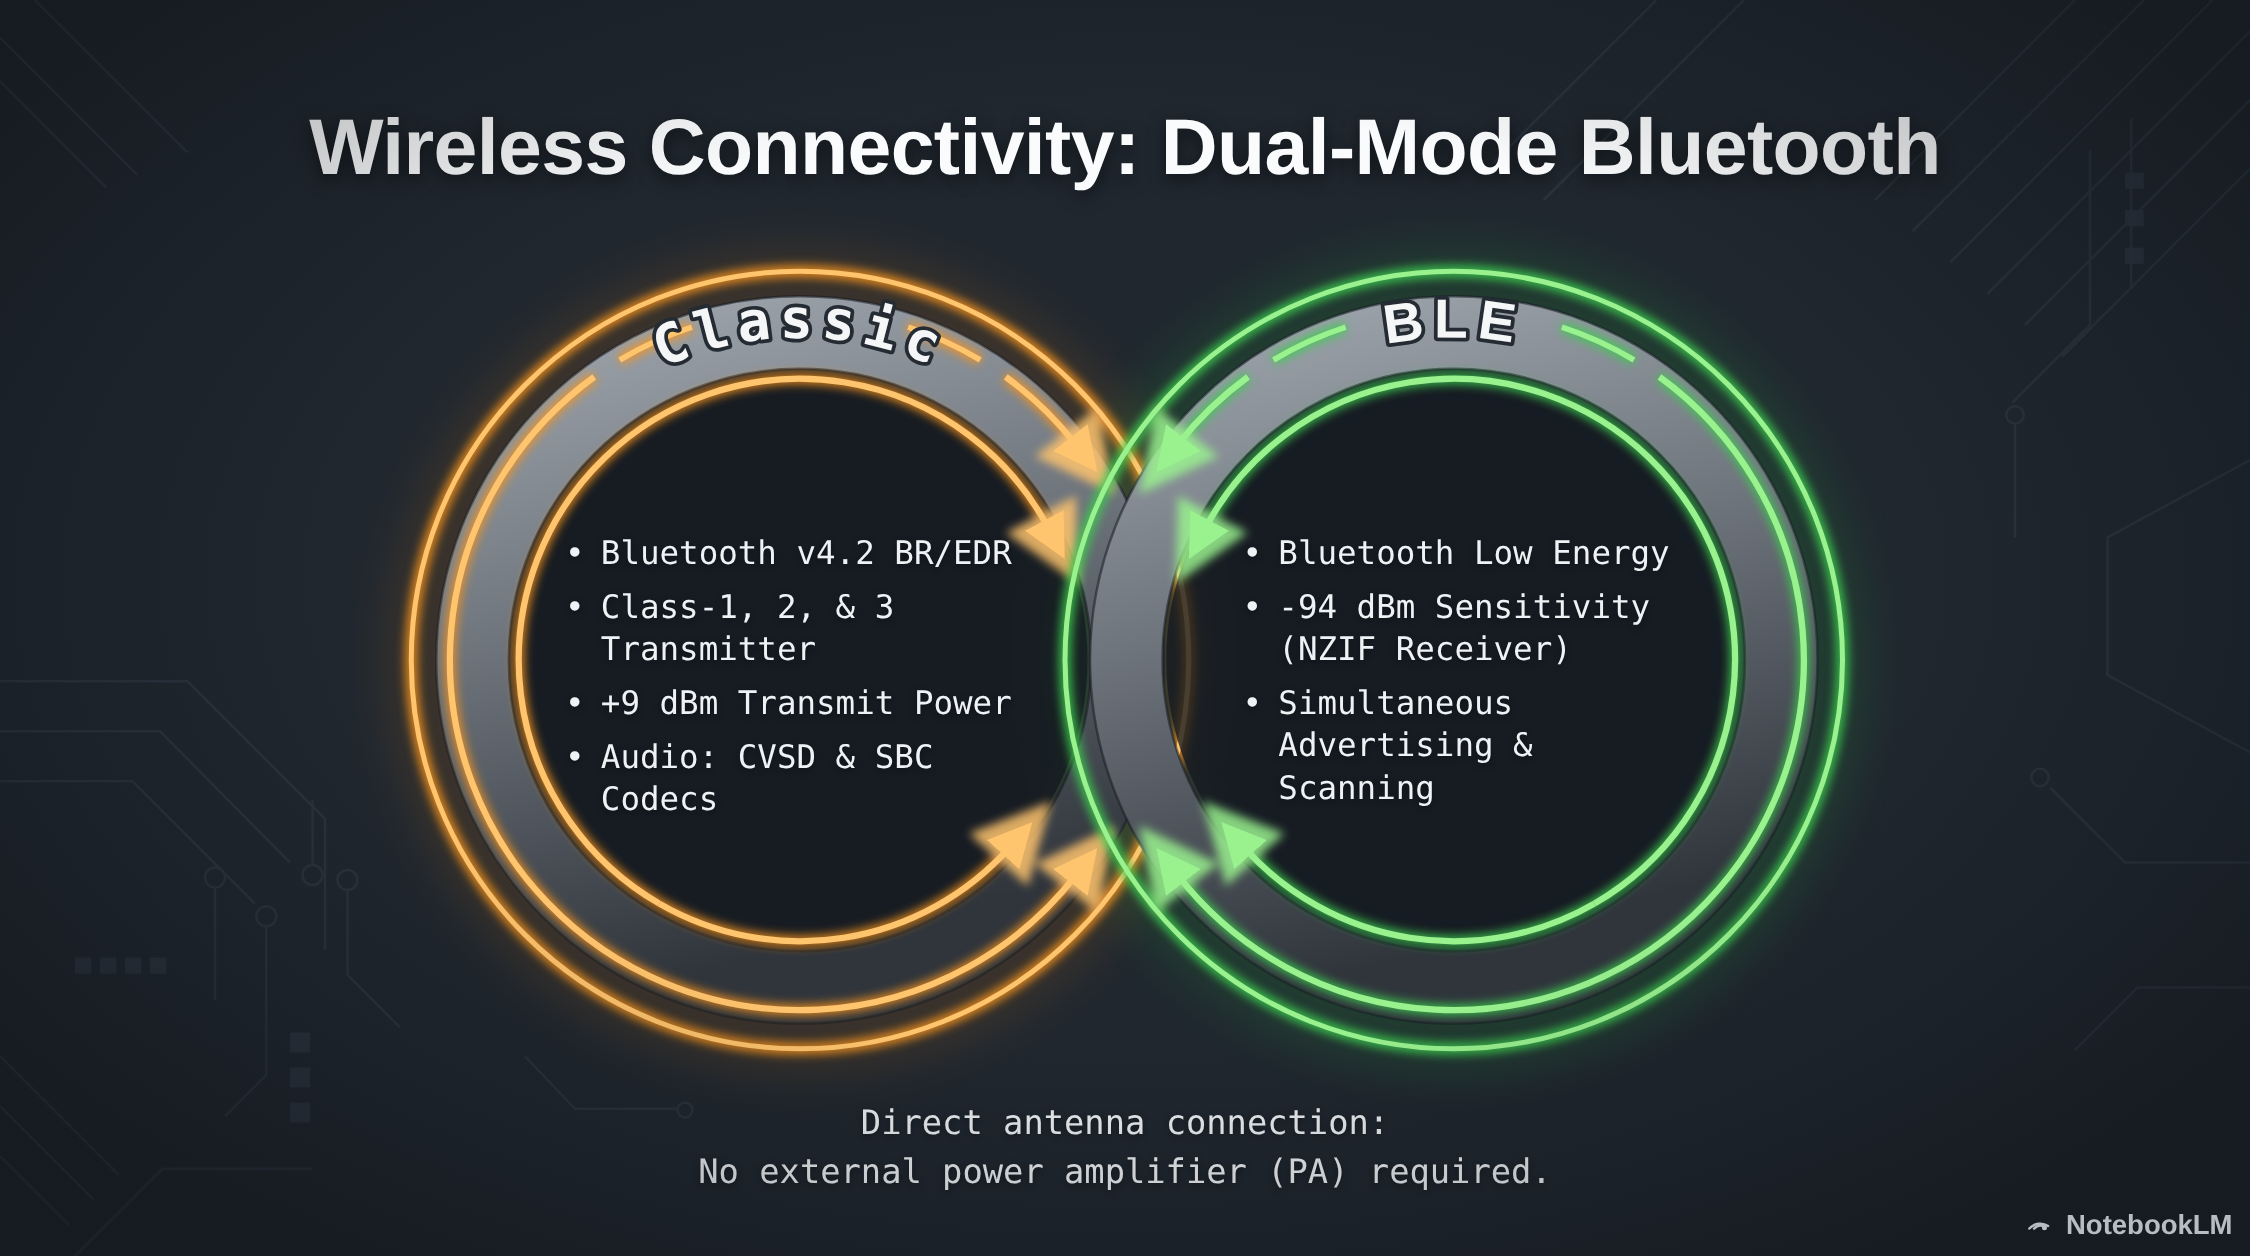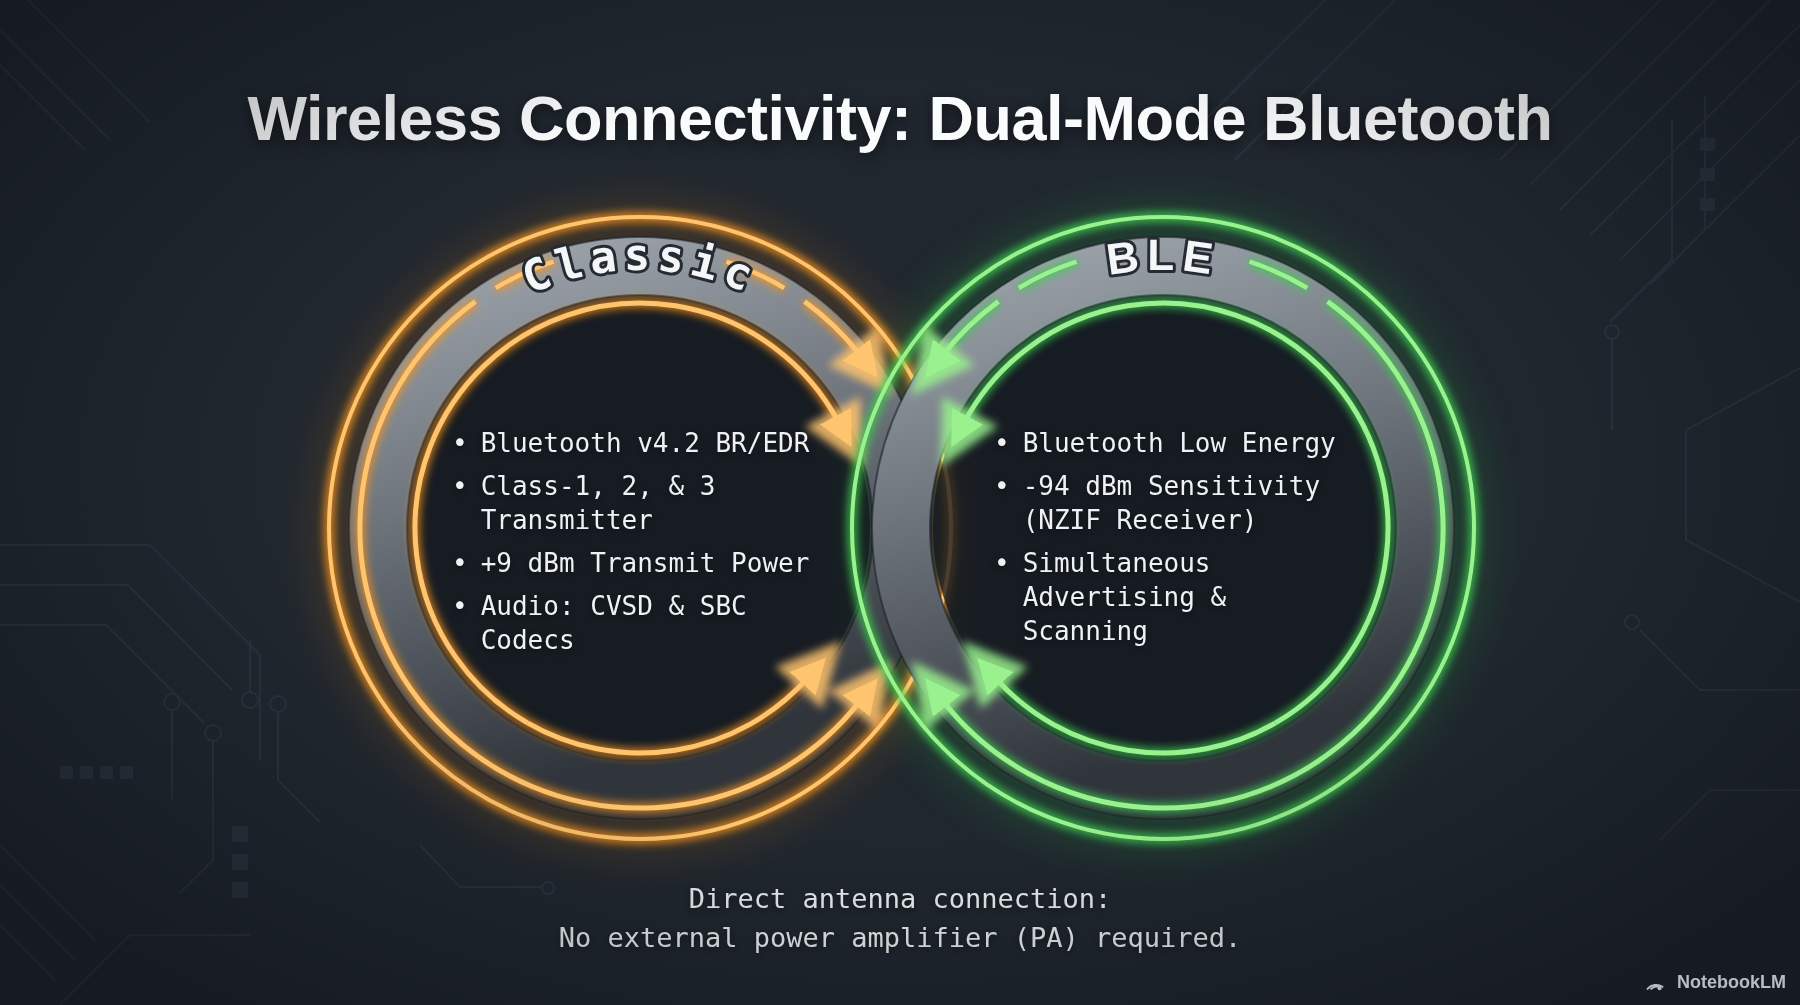--- a/index.html
+++ b/index.html
@@ -12,22 +12,22 @@
          letter-spacing:-0.5px;color:#FAFBFC;text-shadow:0 4px 14px rgba(0,0,0,.55);}
   .bullets{position:absolute;z-index:2;list-style:none;margin:0;padding:0;color:#EFF2F4;
            font-size:26px;line-height:34px;text-shadow:0 2px 6px rgba(0,0,0,.45);}
   .bullets li{display:flex;gap:13px;margin-bottom:9px;}
   .bullets .dot{flex:0 0 auto;}
   .bullets .txt{white-space:pre-line;}
   .bullets-classic{left:452px;top:426px;width:380px;}
   .bullets-ble{left:994px;top:426px;width:380px;}
   .footer{position:absolute;left:0;right:0;top:879px;z-index:2;text-align:center;
           font-size:27px;line-height:39px;color:#EFF2F4;text-shadow:0 2px 6px rgba(0,0,0,.45);}
-  .watermark{position:absolute;right:14px;bottom:12px;z-index:4;display:flex;align-items:center;gap:12px;
-             color:#C6CBD1;font-family:"Liberation Sans",sans-serif;font-size:18px;font-weight:700;opacity:.92;}
+  .watermark{position:absolute;right:14px;bottom:12px;z-index:4;display:flex;align-items:flex-start;gap:12px;
+             color:#C6CBD1;font-family:"Liberation Sans",sans-serif;font-size:22px;font-weight:700;opacity:.92;}
   .watermark svg{display:block;}
   .stage::after{content:"";position:absolute;inset:0;z-index:3;pointer-events:none;
     background:radial-gradient(1150px 680px at 50% 46%, rgba(0,0,0,0) 55%, rgba(8,11,15,.42) 100%);}
   .lblMono{font-family:"DejaVu Sans Mono",monospace;font-weight:700;font-size:44px;letter-spacing:6px;
            fill:#F4F6F8;stroke:#252B33;stroke-width:6px;paint-order:stroke;stroke-linejoin:round;}
   .lblSans{font-family:"Liberation Sans",sans-serif;font-weight:700;font-size:44px;letter-spacing:7px;
            fill:#F4F6F8;stroke:#252B33;stroke-width:6px;paint-order:stroke;stroke-linejoin:round;}
   .glow{filter:url(#blur5);opacity:.85;}
   .halo{filter:url(#blur20);}
 </style>

